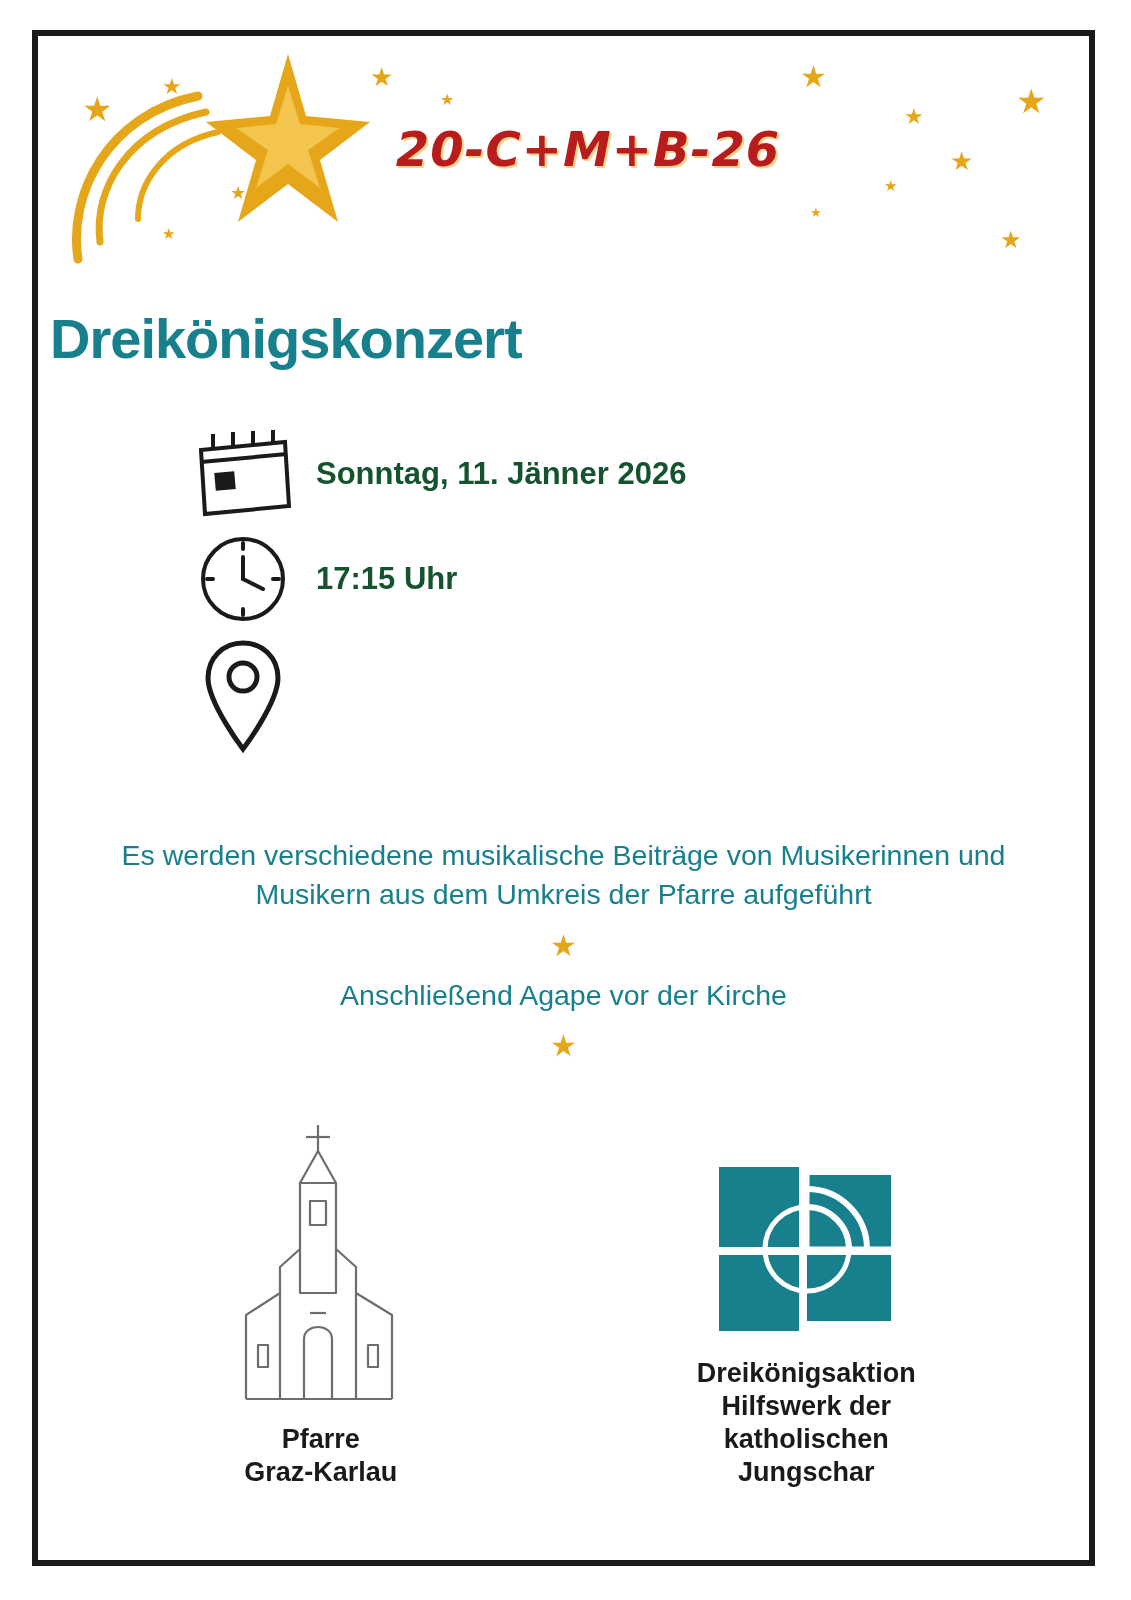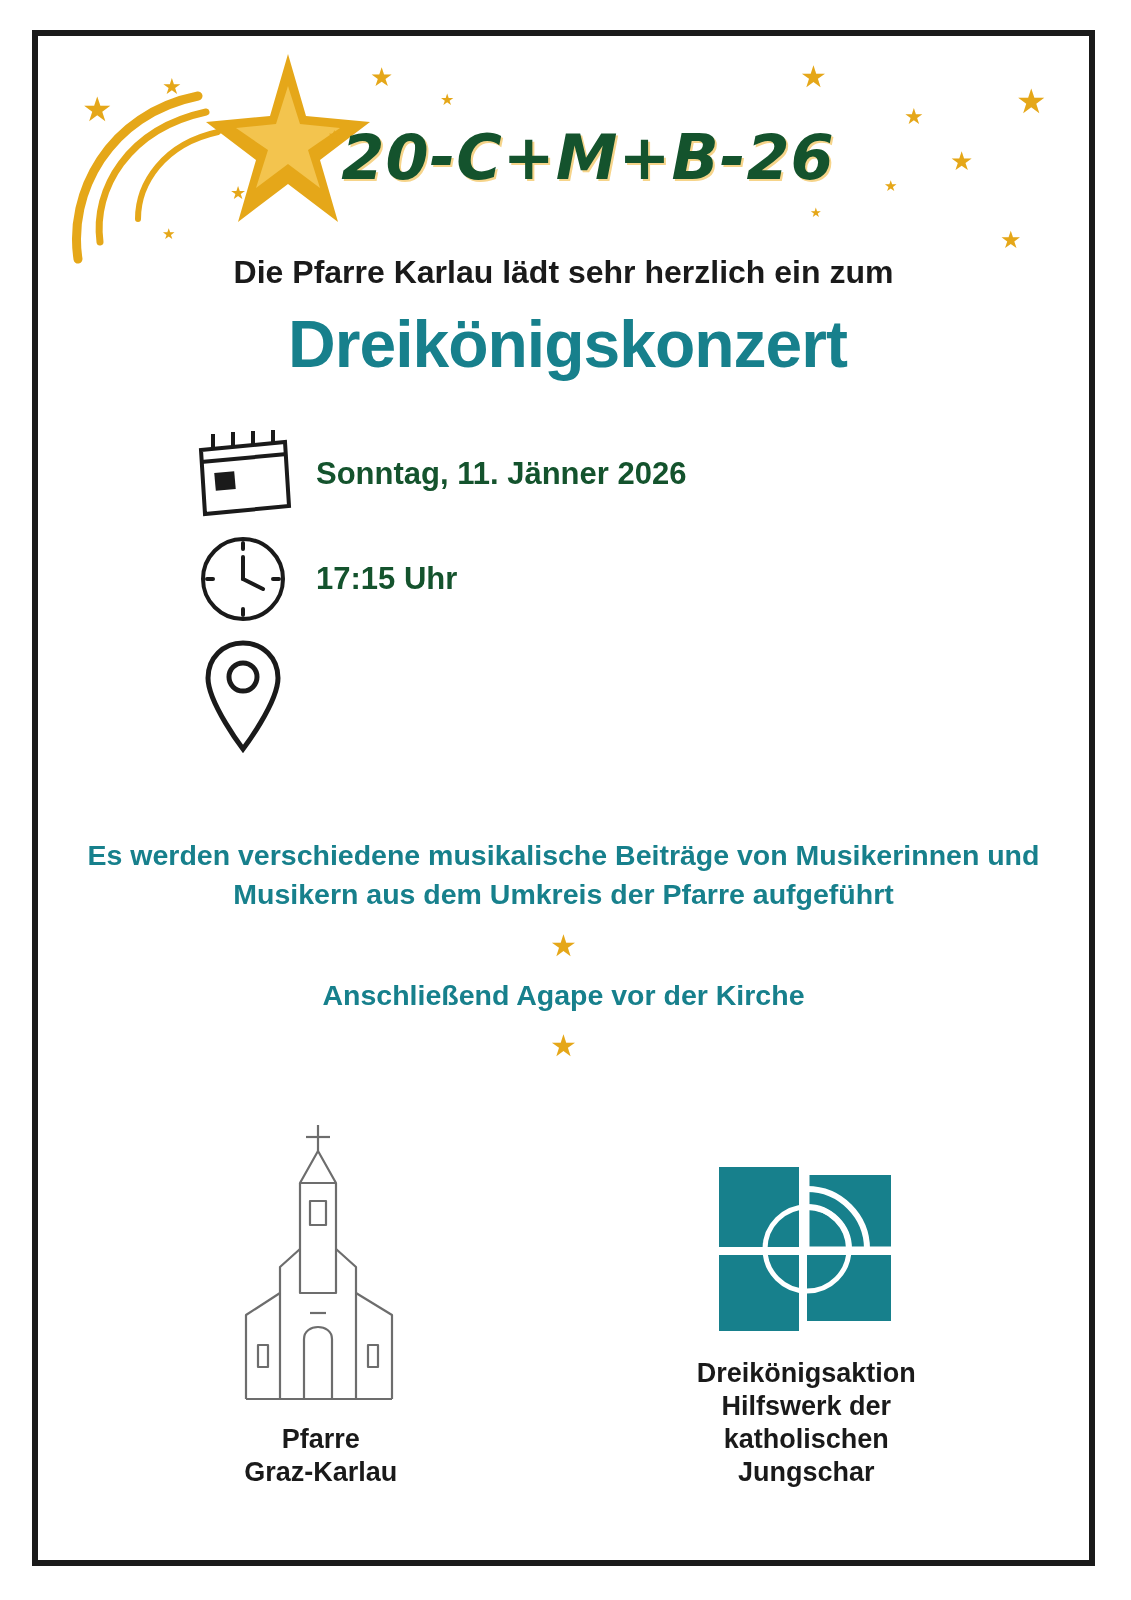--- a/index.html
+++ b/index.html
@@ -45,45 +45,45 @@
   
   .blessing {
     position: absolute;
     left: 300px;
     top: 85px;
     width: 500px;
     text-align: center;
     font-family: "DejaVu Sans", sans-serif;
     font-weight: bold;
     font-style: italic;
-    font-size: 62px;
+    font-size: 48px;
     letter-spacing: 1px;
-    color: #14532d;
+    color: #b91c1c;
     text-shadow: 2px 2px 0 #f6d48a;
     white-space: nowrap;
   }
 
   
   .invite-line {
     position: absolute;
     left: 0;
     top: 218px;
     width: 100%;
     text-align: center;
     font-size: 32px;
     font-weight: bold;
     color: #1a1a1a;
   }
   .main-title {
     position: absolute;
-    left: 4px;
+    left: 12px;
     top: 270px;
     width: 100%;
-    text-align: center;
-    font-size: 66px;
+    text-align: left;
+    font-size: 56px;
     font-weight: bold;
     color: #17808c;
     letter-spacing: -1px;
   }
 
   
   .details {
     position: absolute;
     left: 140px;
     top: 385px;
@@ -113,21 +113,21 @@
   .body-block {
     position: absolute;
     left: 0;
     top: 800px;
     width: 100%;
     text-align: center;
     color: #17808c;
   }
   .body-line {
     font-size: 28.5px;
-    font-weight: bold;
+    font-weight: normal;
     line-height: 1.38;
     padding: 0 36px;
   }
   .sep-star {
     font-size: 30px;
     color: #e5a719;
     margin: 13px 0;
   }
 
   
@@ -186,21 +186,20 @@
   <div class="star" style="left:762px; top:26px; font-size:30px;">★</div>
   <div class="star" style="left:866px; top:70px; font-size:22px;">★</div>
   <div class="star" style="left:978px; top:48px; font-size:34px;">★</div>
   <div class="star" style="left:912px; top:112px; font-size:26px;">★</div>
   <div class="star" style="left:846px; top:142px; font-size:15px;">★</div>
   <div class="star" style="left:772px; top:170px; font-size:13px;">★</div>
   <div class="star" style="left:962px; top:192px; font-size:24px;">★</div>
 
   <div class="blessing">20-C+M+B-26</div>
 
-  <div class="invite-line">Die Pfarre Karlau lädt sehr herzlich ein zum</div>
   <div class="main-title">Dreikönigskonzert</div>
 
   <div class="details">
 
     <div class="detail-row">
       <div class="detail-icon">
         <svg width="108" height="92" viewBox="0 0 108 92">
           <g stroke="#1a1a1a" stroke-width="4" fill="none">
             <path d="M12 22 L96 14 L100 78 L16 86 Z"></path>
             <path d="M12 34 L98 26"></path>

